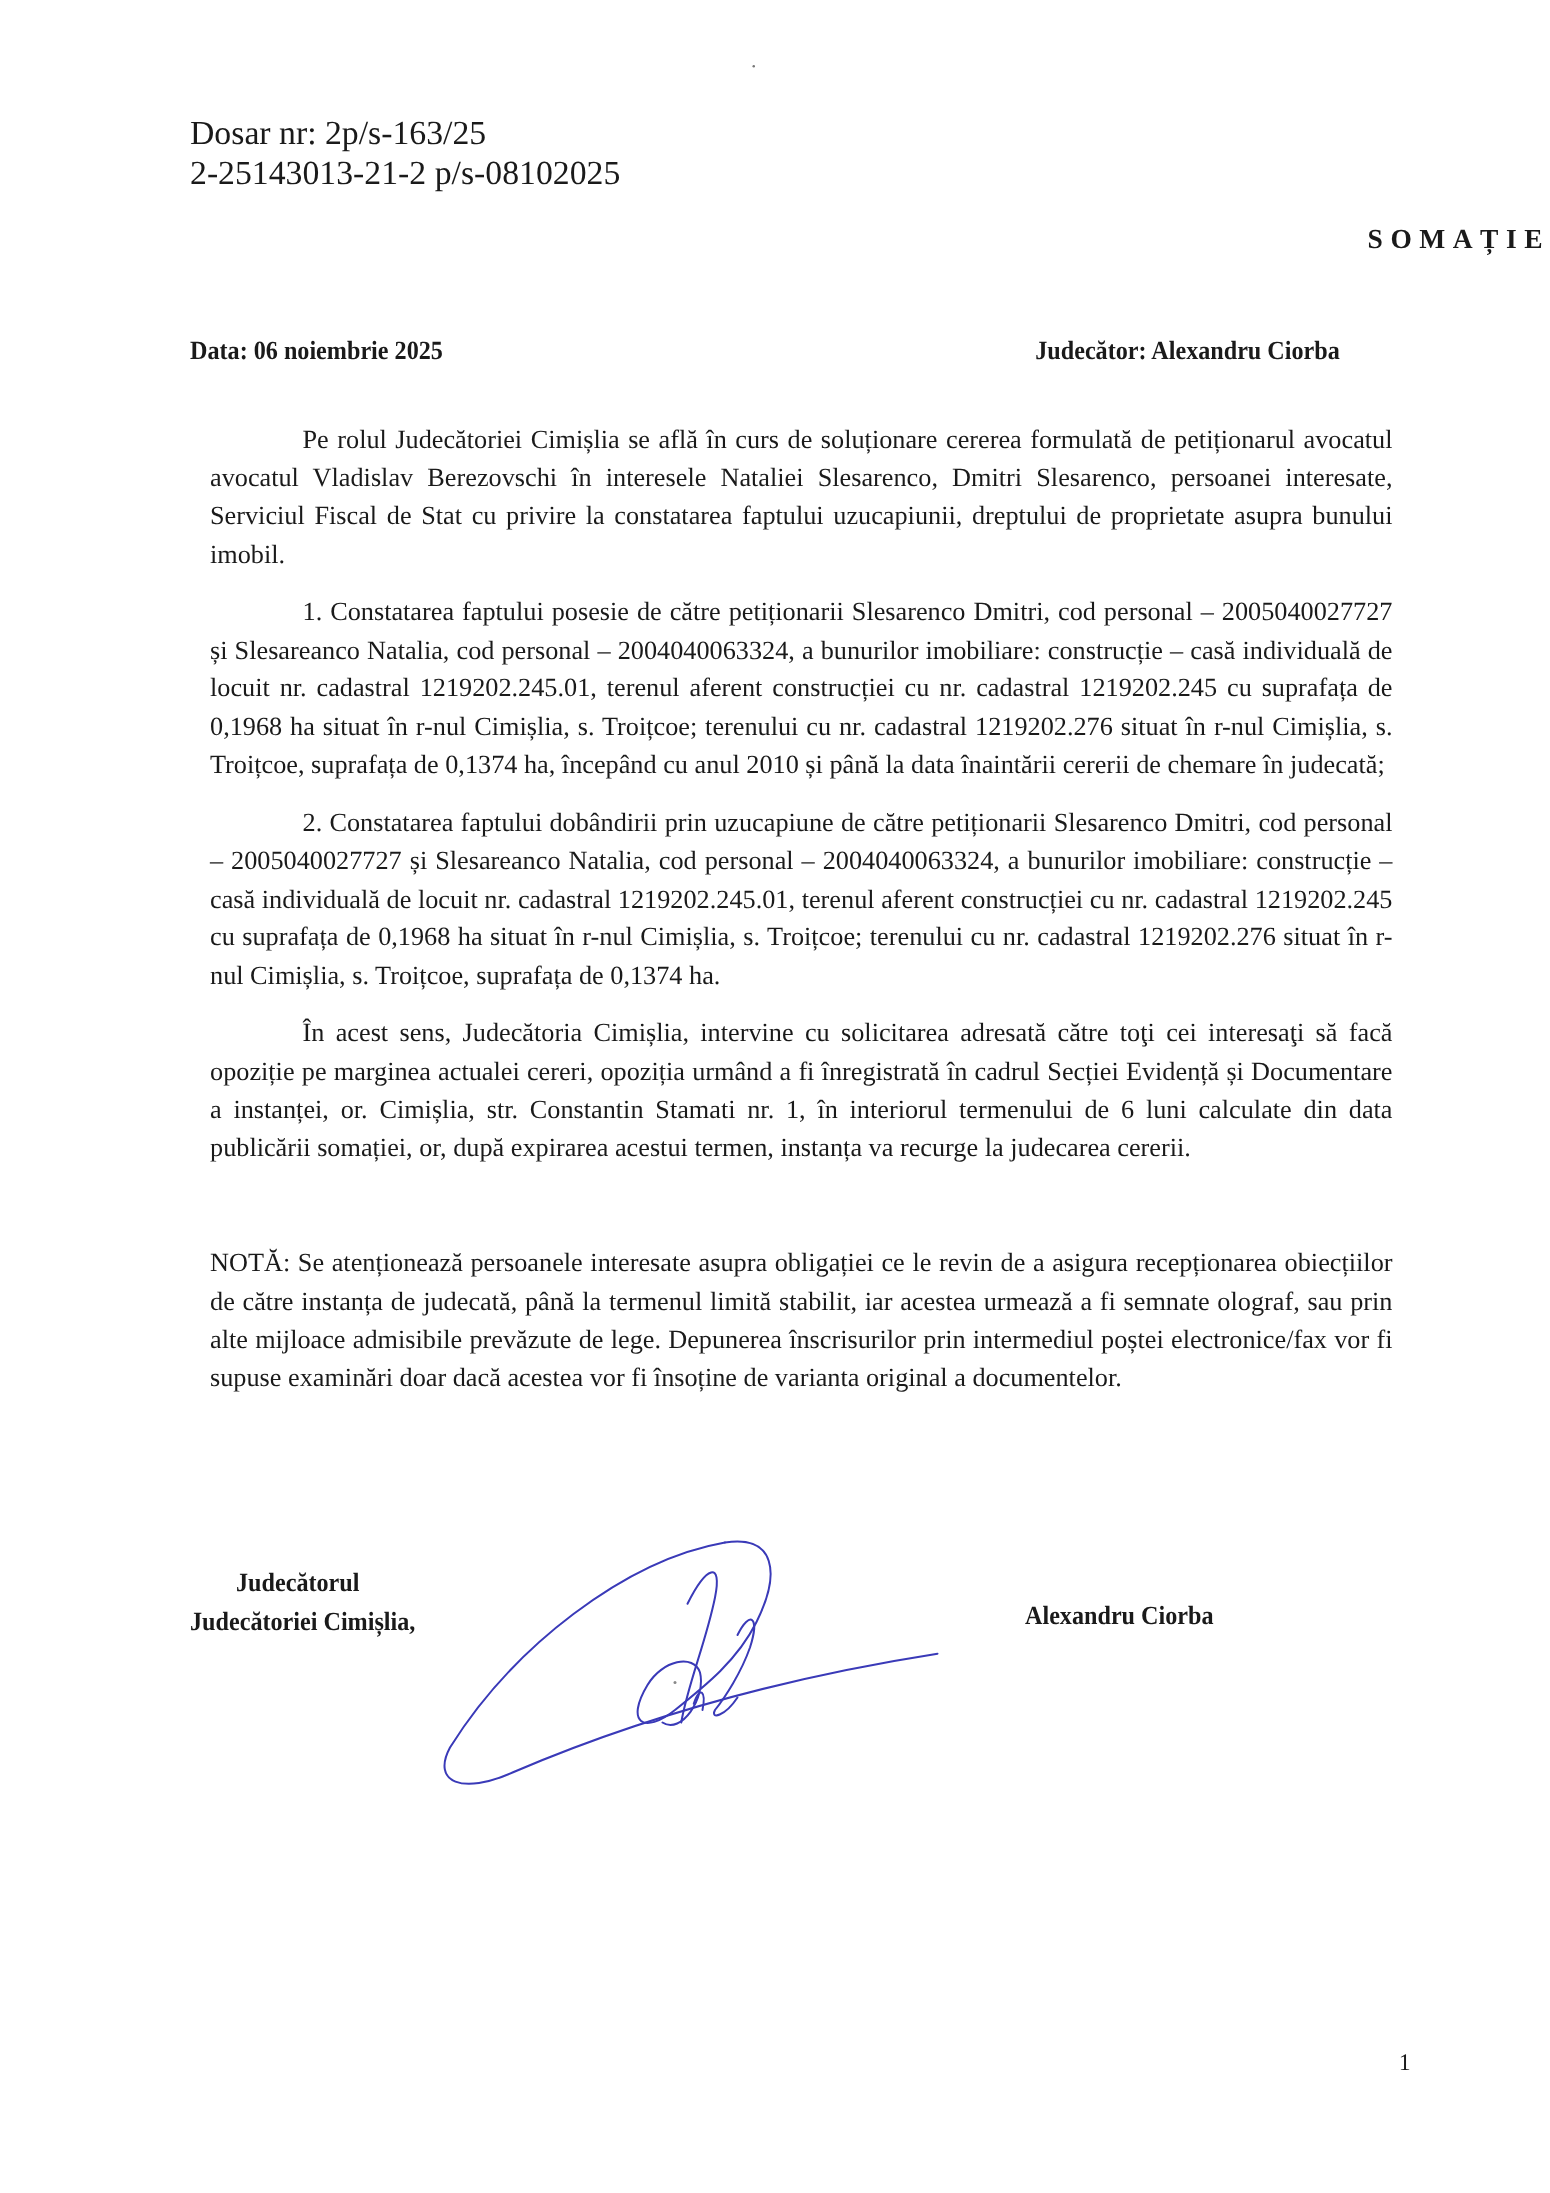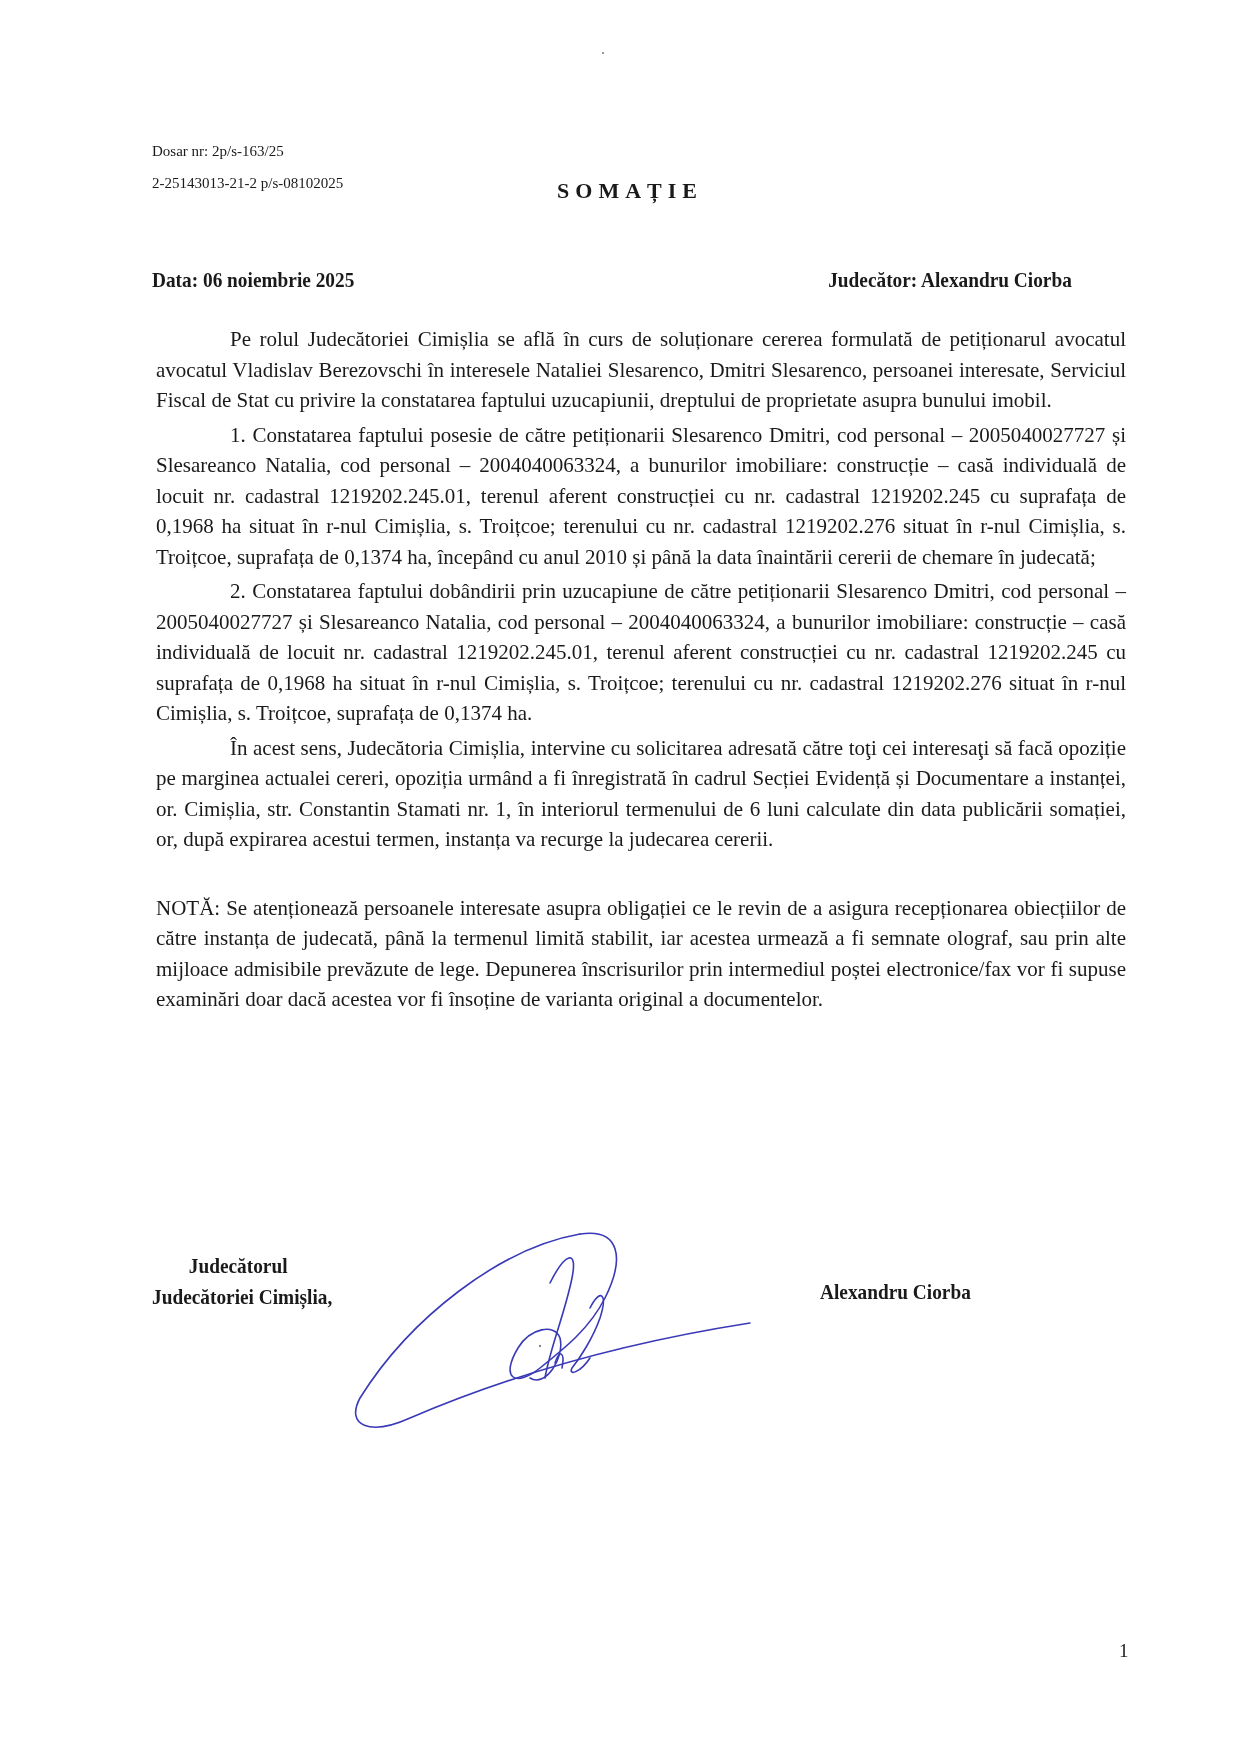--- a/index.html
+++ b/index.html
@@ -1,28 +1,28 @@
 <!DOCTYPE html>
 <html><head>
 <meta charset="utf-8">
 <style>
   html, body { margin: 0; padding: 0; background: #ffffff; }
   body { width: 1240px; height: 1754px; position: relative; overflow: hidden;
          font-family: "Liberation Serif", "DejaVu Serif", serif; color: #1a1a1a; }
   .page { position: absolute; left: 0; top: 0; width: 1240px; height: 1754px; }
-  .hdr { position: absolute; left: 152px; top: 90px; font-size: 15px; line-height: 32px; margin-top: 45px; }
-  .title { position: absolute; left: 0; width: 1240px; top: 178px; text-align: center;
+  .hdr { position: absolute; left: 152px; top: 90px; font-size: 27px; line-height: 32px; }
+  .title { position: absolute; left: 0; width: 1240px; top: 178px; text-align: right;
            font-weight: bold; font-size: 22px; letter-spacing: 6px; padding-left: 20px; box-sizing: border-box; }
   .meta-left { position: absolute; left: 152px; top: 268px; font-weight: bold; font-size: 21px;
                transform: scaleX(0.92); transform-origin: left; }
   .meta-right { position: absolute; right: 168px; top: 268px; font-weight: bold; font-size: 21px;
                 transform: scaleX(0.92); transform-origin: right; }
   .body { position: absolute; left: 152px; top: 320px; width: 978px; font-size: 21px; line-height: 30.5px;
           text-align: justify; }
-  .body p { margin: 4px; text-indent: 74px; }
+  .body p { margin: 16px; text-indent: 74px; }
   .body p.noindent { text-indent: 0; }
   .spacer { height: 30px; }
   .sig-left { position: absolute; left: 152px; top: 1251px; font-weight: bold; font-size: 21px; line-height: 31px;
               transform: scaleX(0.92); transform-origin: left; }
   .sig-left .l1 { padding-left: 40px; }
   .sig-right { position: absolute; left: 820px; top: 1280px; font-weight: bold; font-size: 21px;
                transform: scaleX(0.92); transform-origin: left; }
   .signature { position: absolute; left: 350px; top: 1228px; }
   .page-num { position: absolute; left: 1119px; top: 1640px; font-size: 19px; }
   .dot { position: absolute; width: 2px; height: 2px; background: #777; border-radius: 1px; }

